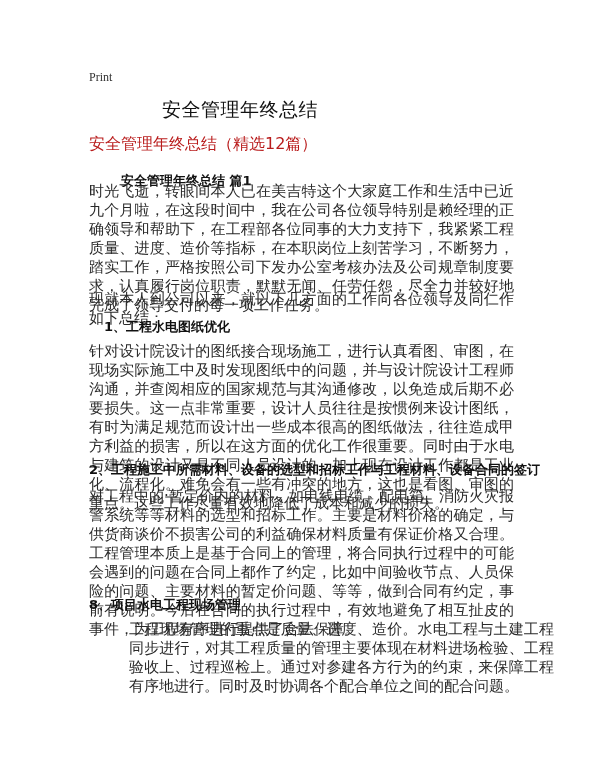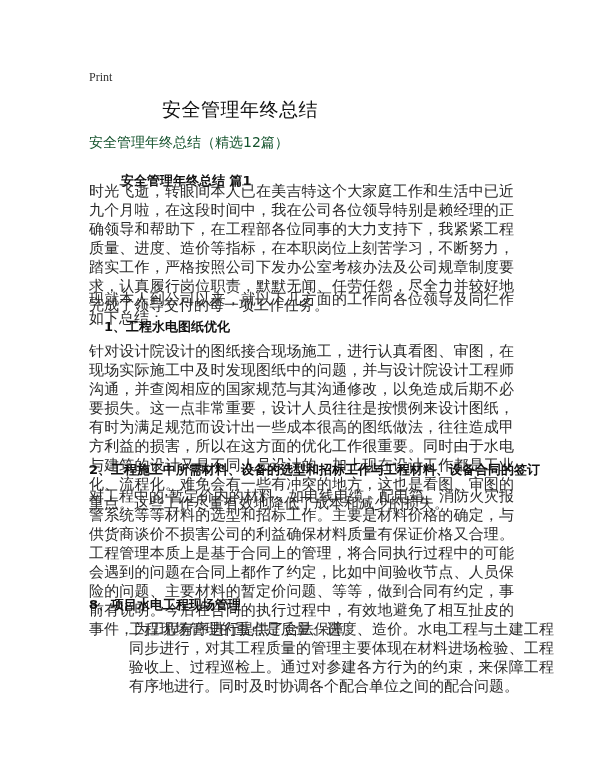--- a/index.html
+++ b/index.html
@@ -2,21 +2,21 @@
 <html><head>
 <meta charset="utf-8">
 <style>
   html, body { margin: 0; padding: 0; background: #ffffff; }
   body { width: 600px; height: 776px; overflow: hidden; position: relative;
          font-family: "DejaVu Sans", sans-serif; color: #222; }
   .print { position: absolute; left: 89px; top: 70px; font-family: "Liberation Serif", serif;
            font-size: 12px; color: #333; }
   .title { position: absolute; left: 0; width: 480px; top: 97px; text-align: center;
            font-size: 19px; color: #111; letter-spacing: 0.5px; }
-  .subtitle { position: absolute; left: 89px; top: 134px; font-size: 14px; color: #14532d; }
+  .subtitle { position: absolute; left: 89px; top: 134px; font-size: 16px; color: #b91c1c; }
   .h { position: absolute; left: 89px; font-size: 13px; font-weight: bold; color: #111; }
   .p { position: absolute; left: 89px; width: 425px; font-size: 15px; line-height: 19px;
        color: #2a2a2a; text-align: justify; }
 </style>
 </head>
 <body>
 
 <div class="print">Print</div>
 <div class="title">安全管理年终总结</div>
 <div class="subtitle">安全管理年终总结（精选12篇）</div>

